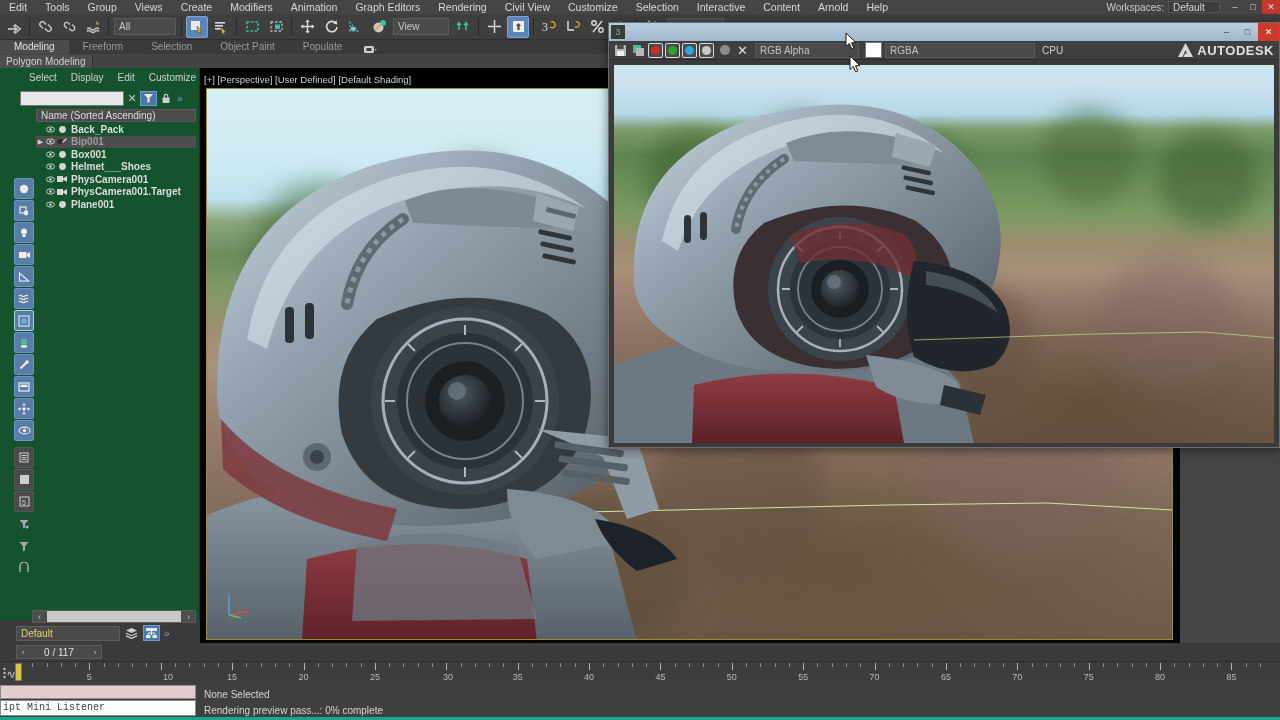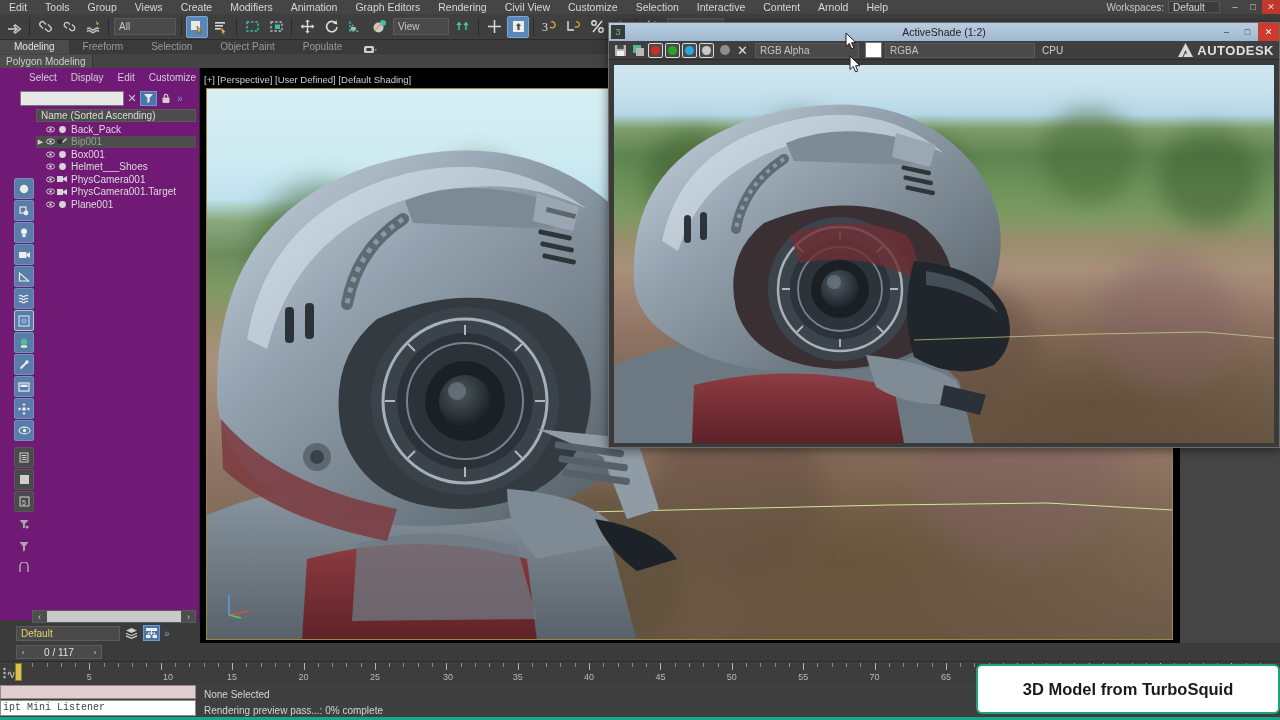--- a/index.html
+++ b/index.html
@@ -68,21 +68,21 @@
   .ribbon2 {
     position: absolute; left: 0; top: 54px; width: 1280px; height: 14px;
     background: #444; display: flex; align-items: center;
   }
   .rsub { font-size: 10px; color: #cfcfcf; padding: 0 6px; line-height: 13px; height: 13px;
           background: #4e4e4e; border-right: 1px solid #333; }
 
   
   .explorer {
     position: absolute; left: 0; top: 68px; width: 200px; height: 552px;
-    background: #701a75; border-right: 1px solid #2b2b2b;
+    background: #14532d; border-right: 1px solid #2b2b2b;
   }
   .exp-menu { display: flex; height: 18px; align-items: center; padding-left: 22px; }
   .exp-menu .em { font-size: 10px; color: #d0d0d0; padding: 0 7px; }
   .exp-search {
     position: absolute; left: 20px; top: 22px; width: 176px; height: 16px;
     display: flex; align-items: center;
   }
   .exp-field { width: 104px; height: 15px; background: #e8e8e8; border: 1px solid #777; }
   .exp-x { width: 16px; text-align: center; color: #c8c8c8; font-size: 11px; }
   .exp-filt { width: 17px; height: 15px; background: #4a76a8; border: 1px solid #6d9bd1;
@@ -93,21 +93,21 @@
     position: absolute; left: 36px; top: 41px; width: 160px; height: 13px;
     background: #4c4c4c; border: 1px solid #5a5a5a; font-size: 10px; color: #dcdcdc;
     line-height: 11px; padding-left: 4px;
   }
   .exp-list { position: absolute; left: 36px; top: 55px; width: 160px; }
   .exp-row { height: 12.5px; display: flex; align-items: center; font-size: 10px; color: #dcdcdc; }
   .exp-row.sel { background: #4d4d4d; color: #9b9b9b; }
   .exp-row .tri { width: 9px; text-align: center; font-size: 7px; color: #cfcfcf; }
   .exp-row .eye { width: 11px; display:flex; align-items:center; justify-content:center; }
   .exp-row .typ { width: 12px; display:flex; align-items:center; justify-content:center; }
-  .exp-row .nm { padding-left: 3px; white-space: nowrap; }
+  .exp-row .nm { padding-left: 3px; white-space: nowrap; font-weight: bold; }
 
   
   .vstrip { position: absolute; left: 14px; top: 110px; width: 22px; }
   .vicon { width: 20px; height: 21px; margin-bottom: 1px; display: flex;
            align-items: center; justify-content: center; background: #5a7ca8;
            border: 1px solid #6f93bf; border-radius: 2px; }
   .vicon.plain { background: #4a4a4a; border: 1px solid #585858; }
   .vicon.bare { background: transparent; border: none; }
 
   
@@ -966,21 +966,20 @@
     <div class="statusline" style="top:4px">None Selected</div>
     <div class="statusline" style="top:20px">Rendering preview pass...: 0% complete</div>
 
   </div>
 
   <div class="teal-strip"></div>
 
   <div class="as-win">
     <div class="as-title">
       <div class="as-badge">3</div>
-      <div class="as-title-text">ActiveShade (1:2)</div>
       <div class="as-wbtns">
         <div class="as-wb">–</div>
         <div class="as-wb">□</div>
         <div class="as-wb close">✕</div>
       </div>
     </div>
     <div class="as-tb">
       <div class="as-ic">
         <svg width="13" height="13" viewBox="0 0 13 13">
             <rect x="1" y="1" width="11" height="11" rx="1" fill="#b8b8b8"></rect>
@@ -1093,17 +1092,14 @@
 
     <svg class="as-cursor" width="13" height="19" viewBox="0 0 13 19">
       <path d="M1 1 L1 14.5 L4.3 11.4 L6.6 16.8 L8.8 15.9 L6.6 10.7 L11 10.7 Z" fill="#fff" stroke="#1a1a1a" stroke-width="1"></path>
     </svg>
   </div>
 
   <svg class="mouse-cursor" width="13" height="19" viewBox="0 0 13 19">
     <path d="M1 1 L1 14.5 L4.3 11.4 L6.6 16.8 L8.8 15.9 L6.6 10.7 L11 10.7 Z" fill="#fff" stroke="#1a1a1a" stroke-width="1"></path>
   </svg>
 
-  <div class="ts-banner">
-    <span class="ts-text">3D Model from TurboSquid</span>
-  </div>
 
 </div>
 
 </body></html>

